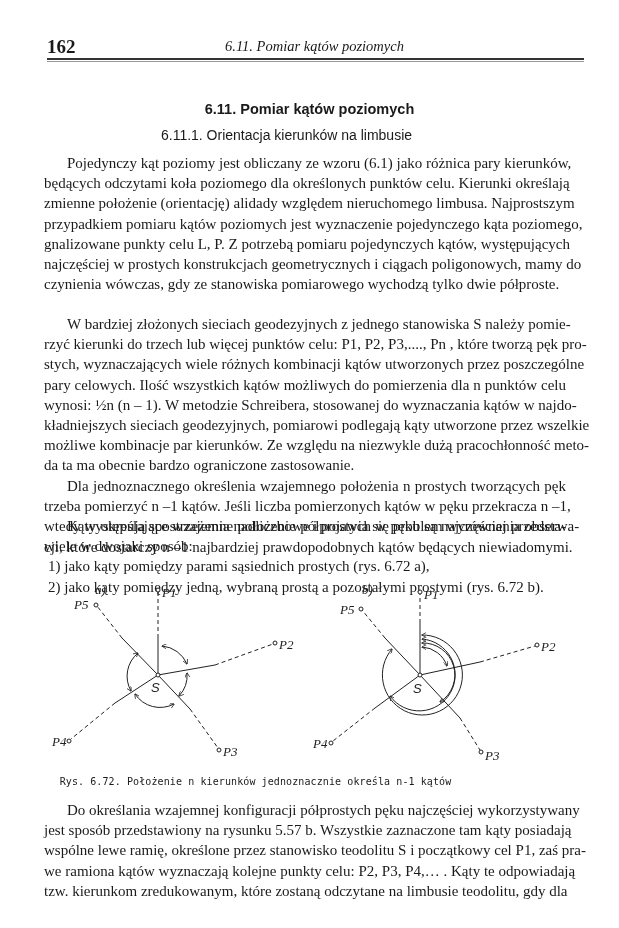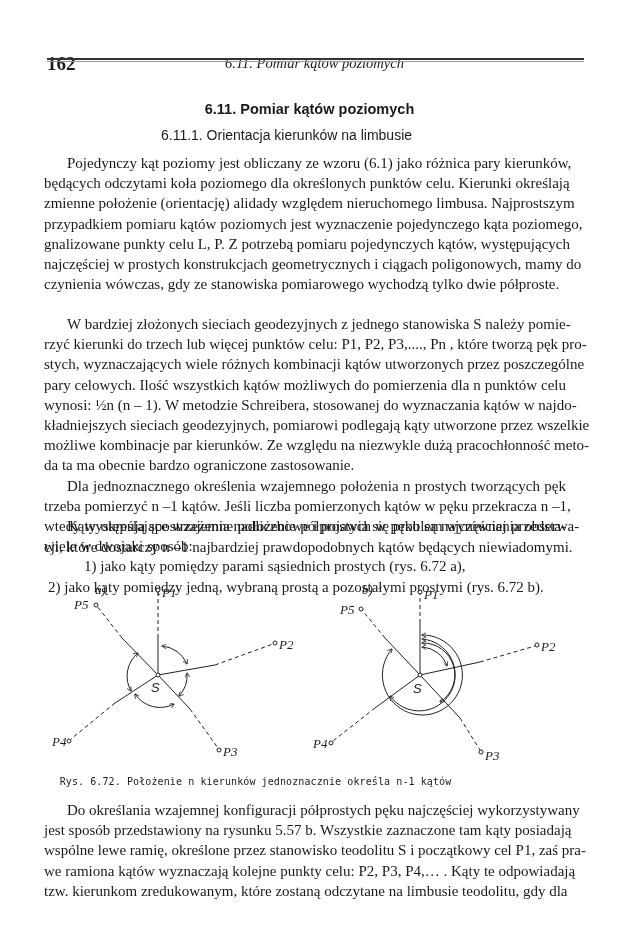--- a/index.html
+++ b/index.html
@@ -1,21 +1,21 @@
 <!DOCTYPE html>
 <html><head>
 <meta charset="utf-8">
 <style>
   html, body { margin: 0; padding: 0; background: #ffffff; }
   body { width: 619px; height: 928px; position: relative; overflow: hidden; color: #1a1a1a; }
   .serif { font-family: "Liberation Serif", "DejaVu Serif", serif; }
   .sans { font-family: "Liberation Sans", "DejaVu Sans", sans-serif; }
   .mono { font-family: "DejaVu Sans Mono", "Liberation Mono", monospace; }
 
-  .running-head { position: absolute; left: 47px; top: 36px; width: 535px; height: 24px; margin-top: 17px; }
+  .running-head { position: absolute; left: 47px; top: 36px; width: 535px; height: 24px; }
   .page-number { position: absolute; left: 0; top: 0; font-weight: bold; font-size: 19px; }
   .running-title { position: absolute; left: 0; width: 535px; top: 2px; text-align: center; font-style: italic; font-size: 14.5px; }
   .head-rule { position: absolute; left: 47px; top: 58px; width: 537px; height: 2px; background: #333; }
   .head-rule2 { position: absolute; left: 47px; top: 61px; width: 537px; height: 1px; background: #999; }
 
   .section-title { position: absolute; left: 0; width: 619px; top: 101px; text-align: center; font-weight: bold; font-size: 14.5px; }
   .subsection-title { position: absolute; left: 0; width: 535px; top: 127px; text-align: center; font-size: 14px; padding-left: 19px; }
 
   .text { position: absolute; left: 44px; width: 522px; font-size: 15px; line-height: 20.2px; }
   .text p { margin: 0; text-align: justify; text-align-last: justify; white-space: nowrap; }
@@ -64,21 +64,21 @@
 <div class="text serif" style="top:476px;">
   <p class="indent"><span>Dla jednoznacznego określenia wzajemnego położenia n prostych tworzących pęk</span></p>
   <p><span>trzeba pomierzyć n –1 kątów. Jeśli liczba pomierzonych kątów w pęku przekracza n –1,</span></p>
   <p><span>wtedy występują spostrzeżenia nadliczbowe i pojawia się problem wyrównania obserwa-</span></p>
   <p class="last"><span>cji, które dostarczy n –1 najbardziej prawdopodobnych kątów będących niewiadomymi.</span></p>
 </div>
 
 <div class="text serif" style="top:516px;">
   <p class="indent"><span>Kąty określające wzajemne położenie półprostych w pęku są najczęściej przedsta-</span></p>
   <p class="last"><span>wiele w dwojaki sposób:</span></p>
-  <p class="last item" style="padding-left:4px;margin-left:36px;"><span>1)  jako kąty pomiędzy parami sąsiednich prostych (rys. 6.72 a),</span></p>
+  <p class="last item" style="padding-left:4px;"><span>1)  jako kąty pomiędzy parami sąsiednich prostych (rys. 6.72 a),</span></p>
   <p class="last item" style="padding-left:4px;"><span>2)  jako kąty pomiędzy jedną, wybraną prostą a pozostałymi prostymi (rys. 6.72 b).</span></p>
 </div>
 
 <div class="figure">
   <svg width="560" height="200" viewBox="0 0 560 200">
     <defs>
       <marker id="arr" viewBox="0 0 10 10" refX="9" refY="5" markerWidth="5" markerHeight="5" orient="auto-start-reverse">
         <path d="M0,0 L10,5 L0,10" fill="none" stroke="#222" stroke-width="1.5"></path>
       </marker>
     </defs>

